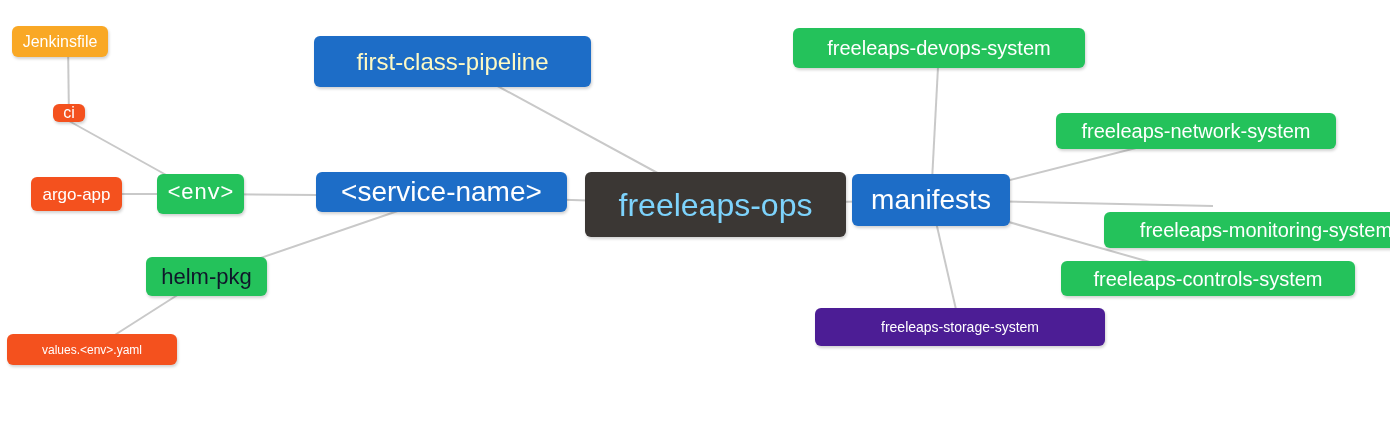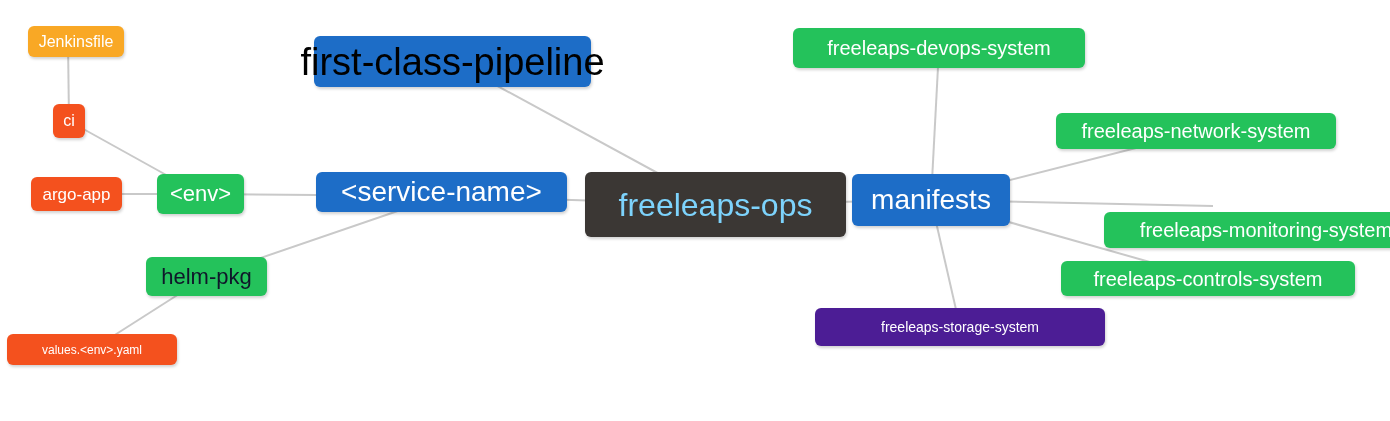--- a/index.html
+++ b/index.html
@@ -53,33 +53,33 @@
       <line x1="452.5" y1="61.5" x2="715.5" y2="204.5" stroke="#C9C9C9" stroke-width="2"></line>
       <line x1="441.5" y1="196" x2="715.5" y2="204.5" stroke="#C9C9C9" stroke-width="2"></line>
       <line x1="715.5" y1="204.5" x2="931" y2="200" stroke="#C9C9C9" stroke-width="2"></line>
       <line x1="931" y1="200" x2="939" y2="48" stroke="#C9C9C9" stroke-width="2"></line>
       <line x1="931" y1="200" x2="1203" y2="131" stroke="#C9C9C9" stroke-width="2"></line>
       <line x1="931" y1="200" x2="1213" y2="206" stroke="#C9C9C9" stroke-width="2"></line>
       <line x1="931" y1="200" x2="1208" y2="278.5" stroke="#C9C9C9" stroke-width="2"></line>
       <line x1="931" y1="200" x2="960" y2="327" stroke="#C9C9C9" stroke-width="2"></line>
     </svg>
 
-  <div class="node" style="left: 28px; top: 26px; width: 96px; height: 31px; font-size: 16px; background-color: rgb(249, 168, 37); color: rgb(255, 255, 255);">Jenkinsfile</div>
+  <div class="node" style="left: 12px; top: 26px; width: 96px; height: 31px; font-size: 16px; background-color: rgb(249, 168, 37); color: rgb(255, 255, 255);">Jenkinsfile</div>
 
-  <div class="node" style="left: 53px; top: 104px; width: 32px; height: 34px; font-size: 16px; background-color: rgb(244, 81, 30); color: rgb(255, 255, 255);">ci</div>
+  <div class="node" style="left: 53px; top: 104px; width: 32px; height: 18px; font-size: 16px; background-color: rgb(244, 81, 30); color: rgb(255, 255, 255);">ci</div>
 
   <div class="node" style="left: 31px; top: 177px; width: 91px; height: 34px; font-size: 17px; background-color: rgb(244, 81, 30); color: rgb(255, 255, 255);">argo-app</div>
 
-  <div class="node" style="left: 157px; top: 174px; width: 87px; height: 40px; font-size: 22px; background-color: rgb(36, 194, 91); color: rgb(255, 255, 255);">&lt;env&gt;</div>
+  <div class="node" style="left: 157px; top: 174px; width: 87px; height: 40px; font-size: 22px; background-color: rgb(36, 194, 91); color: rgb(255, 255, 255); font-family: Liberation Mono, monospace;">&lt;env&gt;</div>
 
   <div class="node" style="left: 146px; top: 257px; width: 121px; height: 39px; font-size: 22px; background-color: rgb(36, 194, 91); color: #0f172a;">helm-pkg</div>
 
   <div class="node" style="left: 7px; top: 334px; width: 170px; height: 31px; font-size: 12px; background-color: rgb(244, 81, 30); color: rgb(255, 255, 255);">values.&lt;env&gt;.yaml</div>
 
-  <div class="node" style="left: 314px; top: 36px; width: 277px; height: 51px; font-size: 38px; background-color: rgb(29, 109, 199); color: #000000;">first-class-pipeline</div>
+  <div class="node" style="left: 314px; top: 36px; width: 277px; height: 51px; font-size: 24px; background-color: rgb(29, 109, 199); color: #fef9c3;">first-class-pipeline</div>
 
   <div class="node" style="left: 316px; top: 172px; width: 251px; height: 40px; font-size: 28px; background-color: rgb(29, 109, 199); color: rgb(255, 255, 255);">&lt;service-name&gt;</div>
 
   <div class="node" style="left: 585px; top: 172px; width: 261px; height: 65px; font-size: 32px; background-color: rgb(59, 55, 52); color: #7dd3fc;">freeleaps-ops</div>
 
   <div class="node" style="left: 852px; top: 174px; width: 158px; height: 52px; font-size: 28px; background-color: rgb(29, 109, 199); color: rgb(255, 255, 255);">manifests</div>
 
   <div class="node" style="left: 793px; top: 28px; width: 292px; height: 40px; font-size: 20px; background-color: rgb(36, 194, 91); color: rgb(255, 255, 255);">freeleaps-devops-system</div>
 
   <div class="node" style="left: 1056px; top: 113px; width: 280px; height: 36px; font-size: 20px; background-color: rgb(36, 194, 91); color: rgb(255, 255, 255);">freeleaps-network-system</div>

